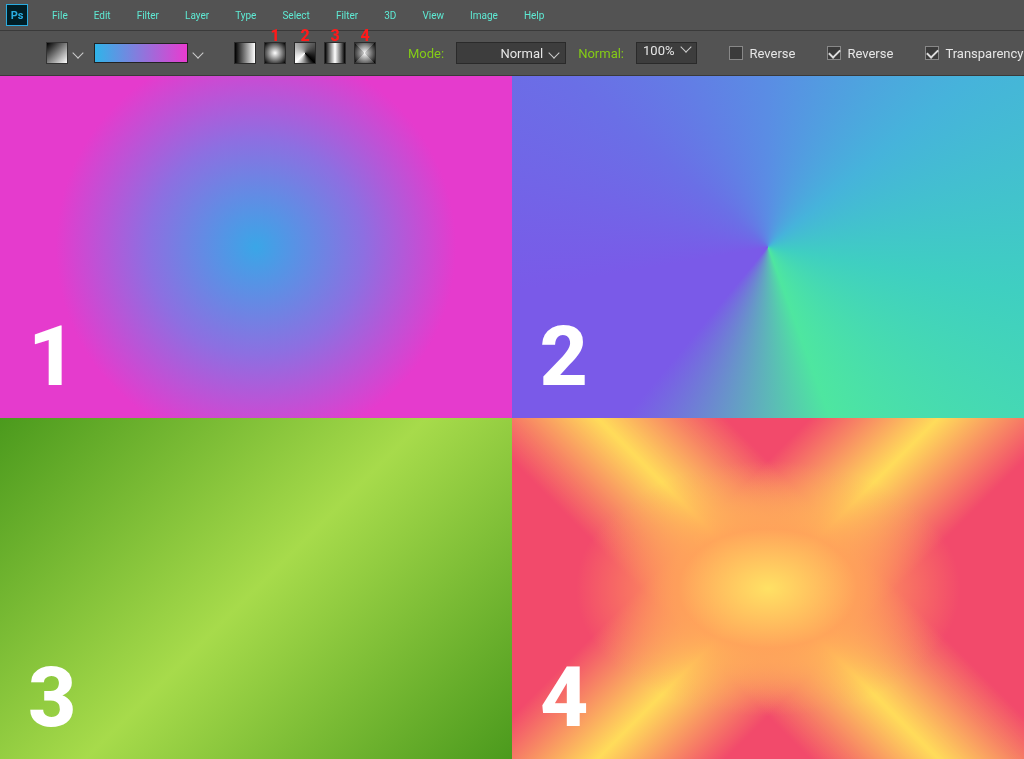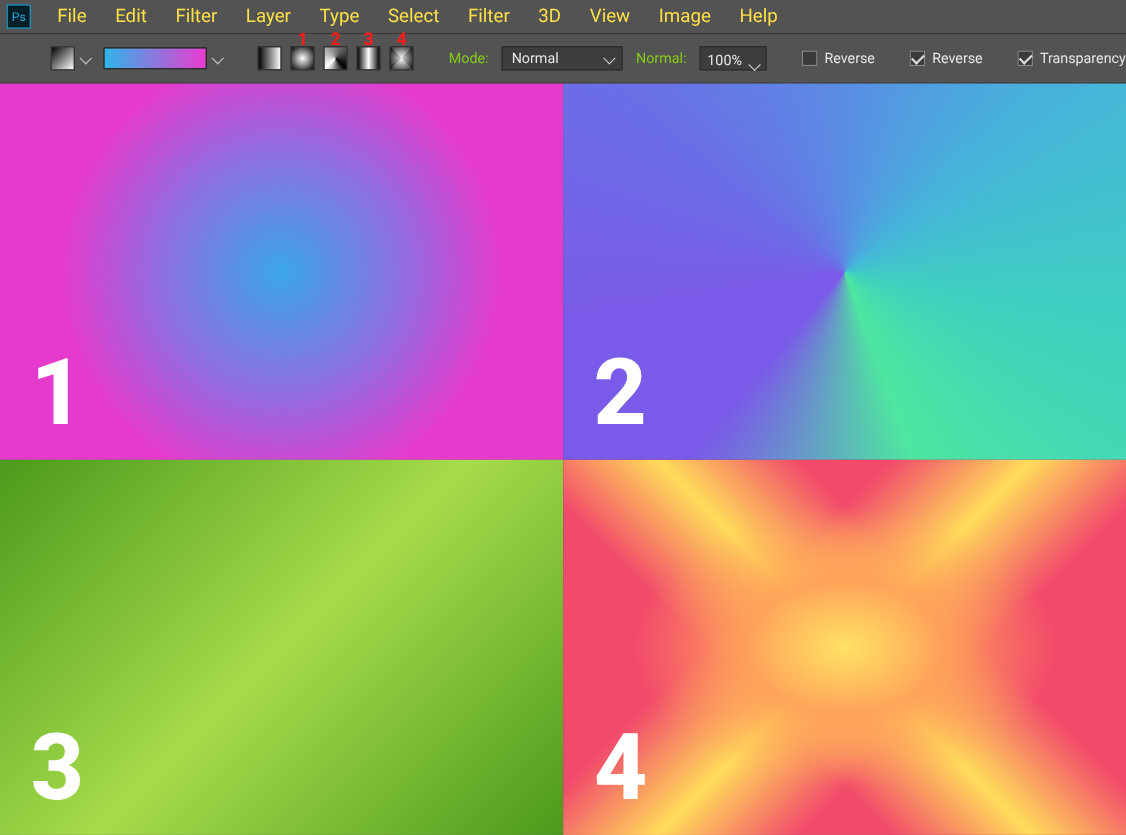--- a/index.html
+++ b/index.html
@@ -11,28 +11,28 @@
     display: flex;
     align-items: center;
     background: #535353;
     padding-left: 6px;
     gap: 2px;
   }
   .app-logo {
     width: 22px; height: 22px;
     border: 1px solid #2aace0;
     display: flex; align-items: center; justify-content: center;
-    font-size: 11px; font-weight: 400; color: #2aace0;
+    font-size: 11px; font-weight: 700; color: #2aace0;
     margin-right: 10px;
     background: #001e26;
   }
   .menu-item {
     padding: 4px 12px;
-    font-size: 17px;
-    color: #fde047;
+    font-size: 10px;
+    color: #5eead4;
     cursor: default;
   }
 
   
   .optionsbar {
     height: 46px;
     background: #535353;
     border-top: 1px solid #3a3a3a;
     border-bottom: 1px solid #3a3a3a;
     display: flex;
@@ -77,26 +77,26 @@
     opacity:.15;
   }
   .red-num {
     position: absolute; top: -17px; left: 50%; transform: translateX(-50%);
     color: #ff1a1a; font-weight: 800; font-size: 16px;
   }
   .lbl { font-size: 13px; color: #84cc16; }
   .dropdown {
     background:#3d3d3d; border:1px solid #2a2a2a; height:22px;
     display:flex; align-items:center; padding:0 22px 0 8px;
-    font-size:13px; color:#e6e6e6; position:relative; min-width:110px;
+    font-size:13px; color:#e6e6e6; position:relative; min-width:110px;justify-content:flex-end;
   }
   .dropdown .chev { position:absolute; right:7px; top:6px; }
   .opacity-box {
     background:#3d3d3d; border:1px solid #2a2a2a; height:22px;
-    display:flex; align-items:flex-end; padding:0 6px; font-size:13px; gap:6px;
+    display:flex; align-items:flex-start; padding:0 6px; font-size:13px; gap:6px;
   }
   .check {
     display:flex; align-items:center; gap:6px; font-size:13px;margin-left:20px;
   }
   .cb {
     width:14px; height:14px; border:1px solid #888; background:#3b3b3b;
     display:flex; align-items:center; justify-content:center;
   }
   .cb.checked::after{
     content:""; width:9px; height:5px; border-left:2px solid #ddd; border-bottom:2px solid #ddd;

